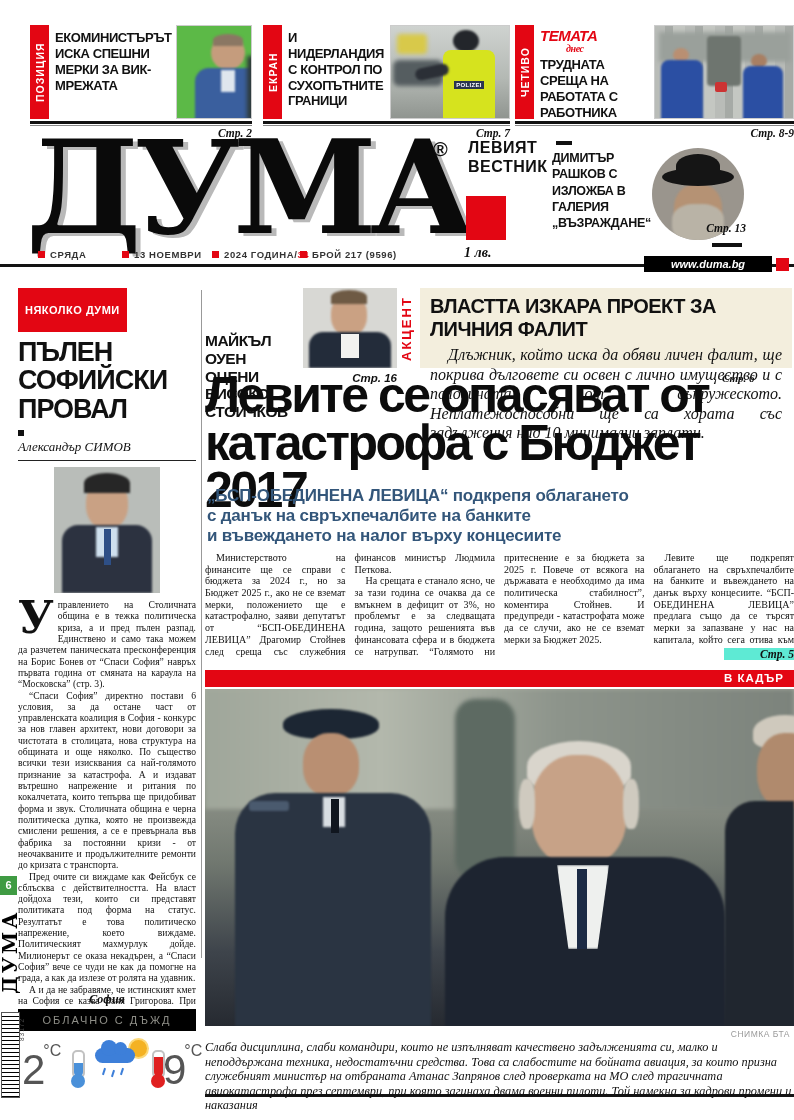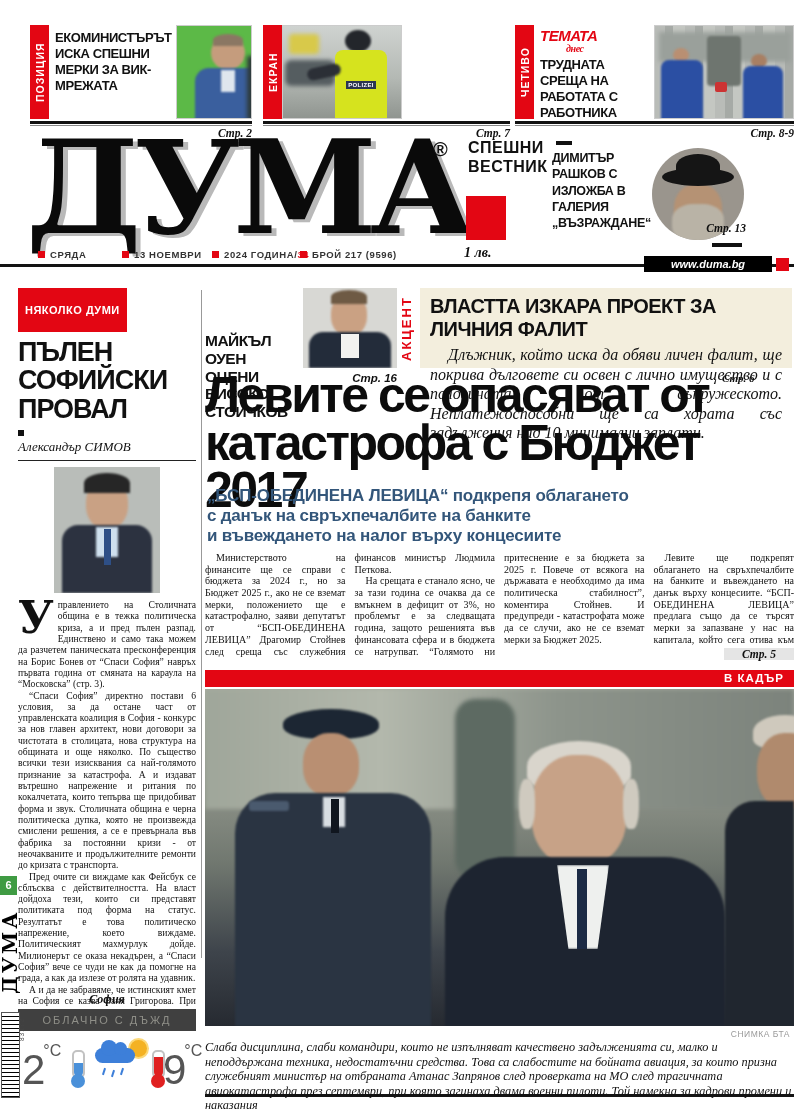--- a/index.html
+++ b/index.html
@@ -55,21 +55,21 @@
   .op-hr{border-top:1.5px solid #222;margin-bottom:6px;}
   .op-photo{width:106px;height:126px;margin:0 auto 6px auto;position:relative;overflow:hidden;background:#b9bdb9;}
   .op-body{font-family:"Liberation Serif",serif;font-size:9.6px;line-height:1.18;text-align:justify;height:428px;overflow:hidden;}
   .op-body p{margin:0;text-indent:11px;}
   .op-body p.first{text-indent:0;}
   .dropcap{float:left;font-size:44px;line-height:0.78;font-weight:bold;font-family:"DejaVu Serif",serif;margin:2px 4px 0 0;}
   .col-divider{position:absolute;left:201px;top:290px;width:1px;height:668px;background:#999;}
 
   
   .w-city{position:absolute;left:18px;top:992px;width:178px;text-align:center;font-family:"Liberation Serif",serif;font-weight:700;font-style:italic;font-size:12px;}
-  .w-bar{position:absolute;left:18px;top:1009px;width:178px;height:22px;background:#404040;color:#8f8f88;
+  .w-bar{position:absolute;left:18px;top:1009px;width:178px;height:22px;background:#000000;color:#8f8f88;
          font-size:11px;letter-spacing:2px;text-align:center;line-height:22px;}
   .w-temp{position:absolute;top:1042px;font-size:42px;color:#555;font-weight:400;letter-spacing:-2px;}
   .w-deg{font-size:16px;vertical-align:28px;letter-spacing:0;}
   .thermo{position:absolute;width:9px;height:24px;border:2px solid #c2c2c2;border-radius:5px;background:#fff;}
   .thermo .fill{position:absolute;bottom:0;left:0;right:0;height:55%;border-radius:0 0 4px 4px;}
   .thermo .bulb{position:absolute;left:-3.5px;bottom:-12px;width:14px;height:14px;border-radius:50%;}
   .cloud-wrap{position:absolute;left:95px;top:1040px;width:54px;height:44px;}
   .sun{position:absolute;right:2px;top:0;width:17px;height:17px;border-radius:50%;background:#f4b223;box-shadow:0 0 0 2px #fcd97a;}
   .cloud{position:absolute;left:0;top:8px;width:40px;height:15px;background:#3d7fd9;border-radius:10px;}
   .cloud:before{content:"";position:absolute;left:6px;top:-8px;width:16px;height:16px;background:#3d7fd9;border-radius:50%;}
@@ -98,21 +98,21 @@
   .akcent-text{font-family:"Liberation Serif",serif;font-style:italic;font-size:16px;line-height:1.22;text-align:justify;text-indent:18px;}
   .akcent-page{position:absolute;left:722px;top:372px;width:70px;text-align:left;font-family:"Liberation Serif",serif;font-style:italic;font-weight:700;font-size:11px;}
 
   
   .lead-headline{position:absolute;left:205px;top:372px;width:589px;font-weight:900;font-size:50px;
                  line-height:0.95;letter-spacing:-2.5px;color:#0c0c0c;}
   .lead-subhead{position:absolute;left:207px;top:486px;width:589px;font-weight:700;font-size:17px;line-height:1.18;color:#33567a;letter-spacing:-0.2px;}
   .lead-body{position:absolute;left:205px;top:552px;width:589px;height:114px;overflow:hidden;
              column-count:4;column-gap:9px;font-family:"Liberation Serif",serif;font-size:10px;line-height:1.17;text-align:justify;}
   .lead-body p{margin:0;text-indent:11px;}
-  .lead-page{position:absolute;left:724px;top:648px;width:70px;text-align:center;font-family:"Liberation Serif",serif;font-style:italic;font-weight:700;font-size:11.5px;z-index:3;background:#e5e5e5;}
+  .lead-page{position:absolute;left:724px;top:648px;width:70px;text-align:right;font-family:"Liberation Serif",serif;font-style:italic;font-weight:700;font-size:11.5px;z-index:3;background:#5eead4;}
   .vkadar{position:absolute;left:205px;top:670px;width:589px;height:17px;background:#e30613;color:#fff;
           font-weight:700;font-size:11.5px;letter-spacing:1px;text-align:right;line-height:17px;padding-right:10px;box-sizing:border-box;}
 
   
   .photo-main{position:absolute;left:205px;top:689px;width:589px;height:337px;overflow:hidden;
               background:linear-gradient(180deg,#a8aca0 0%,#8f948a 28%,#70776f 52%,#3e444b 78%,#262a31 100%);}
   .credit{position:absolute;left:205px;top:1029px;width:585px;text-align:right;font-size:8.5px;color:#9a9a9a;letter-spacing:0.5px;}
   .caption{position:absolute;left:205px;top:1040px;width:589px;font-family:"Liberation Serif",serif;font-style:italic;font-size:12.3px;line-height:1.18;}
   .bottom-rule{position:absolute;left:205px;top:1094px;width:589px;height:3px;background:#131313;}
 </style>
@@ -131,20 +131,21 @@
       <div class="ph blur1" style="left:18px;top:42px;width:70px;height:52px;border-radius:14px 14px 0 0;background:#3a5f9e;"></div>
       <div class="ph blur1" style="left:44px;top:44px;width:14px;height:22px;background:#dfe6ee;"></div>
       <div class="ph blur2" style="left:70px;top:30px;width:30px;height:64px;background:#2e3a3a;"></div>
     </div>
   </div>
   <div class="teaser-rule" style="left:30px;width:222px;"></div>
   <div class="teaser-page" style="left:30px;width:222px;">Стр. 2</div>
 
   <div class="teaser" style="left:263px;width:247px;">
     <div class="vlabel">ЕКРАН</div>
+    <div class="teaser-title">И НИДЕРЛАНДИЯ С КОНТРОЛ ПО СУХОПЪТНИТЕ ГРАНИЦИ</div>
     <div class="teaser-photo" style="width:120px;">
       <div class="ph" style="left:0;top:0;width:120px;height:94px;background:linear-gradient(180deg,#cfd3d0 0%,#b4b9b4 55%,#8e938e 100%);"></div>
       <div class="ph blur2" style="left:6px;top:8px;width:30px;height:20px;background:#d8c94a;border-radius:4px;"></div>
       <div class="ph blur2" style="left:2px;top:34px;width:50px;height:26px;background:#555d60;border-radius:6px;"></div>
       <div class="ph blur1" style="left:62px;top:4px;width:26px;height:22px;border-radius:50%;background:#23262b;"></div>
       <div class="ph" style="left:52px;top:24px;width:52px;height:70px;background:#d6e31e;border-radius:8px 8px 0 0;display:flex;align-items:center;justify-content:center;">
         <span style="background:#2a3550;color:#fff;font-size:6px;font-weight:700;padding:1px 2px;letter-spacing:0.3px;">POLIZEI</span>
       </div>
       <div class="ph blur1" style="left:24px;top:40px;width:34px;height:12px;background:#2b2f36;border-radius:6px;transform:rotate(-12deg);"></div>
     </div>
@@ -169,21 +170,21 @@
       <div class="ph blur1" style="left:52px;top:10px;width:34px;height:50px;background:#6e756f;border-radius:4px;"></div>
       <div class="ph" style="left:60px;top:56px;width:12px;height:10px;background:#c33;border-radius:2px;"></div>
     </div>
   </div>
   <div class="teaser-rule" style="left:515px;width:279px;"></div>
   <div class="teaser-page" style="left:515px;width:279px;">Стр. 8-9</div>
 
   <div class="brand">ДУМА</div>
   <div class="brand-reg">®</div>
   <div class="tagline">
-    <div>СПЕШНИ</div>
+    <div>ЛЕВИЯТ</div>
     <div>ВЕСТНИК</div>
   </div>
   <div class="red-square"></div>
   <div class="price">1 лв.</div>
 
   <div class="rash-dash"></div>
   <div class="rashkov">ДИМИТЪР РАШКОВ С ИЗЛОЖБА В ГАЛЕРИЯ „ВЪЗРАЖДАНЕ“</div>
   <div class="rash-photo">
     <div class="ph blur1" style="left:22px;top:36px;width:48px;height:52px;border-radius:45%;background:#b59274;"></div>
     <div class="ph blur1" style="left:20px;top:56px;width:52px;height:38px;border-radius:40%;background:#b9b3a6;"></div>

